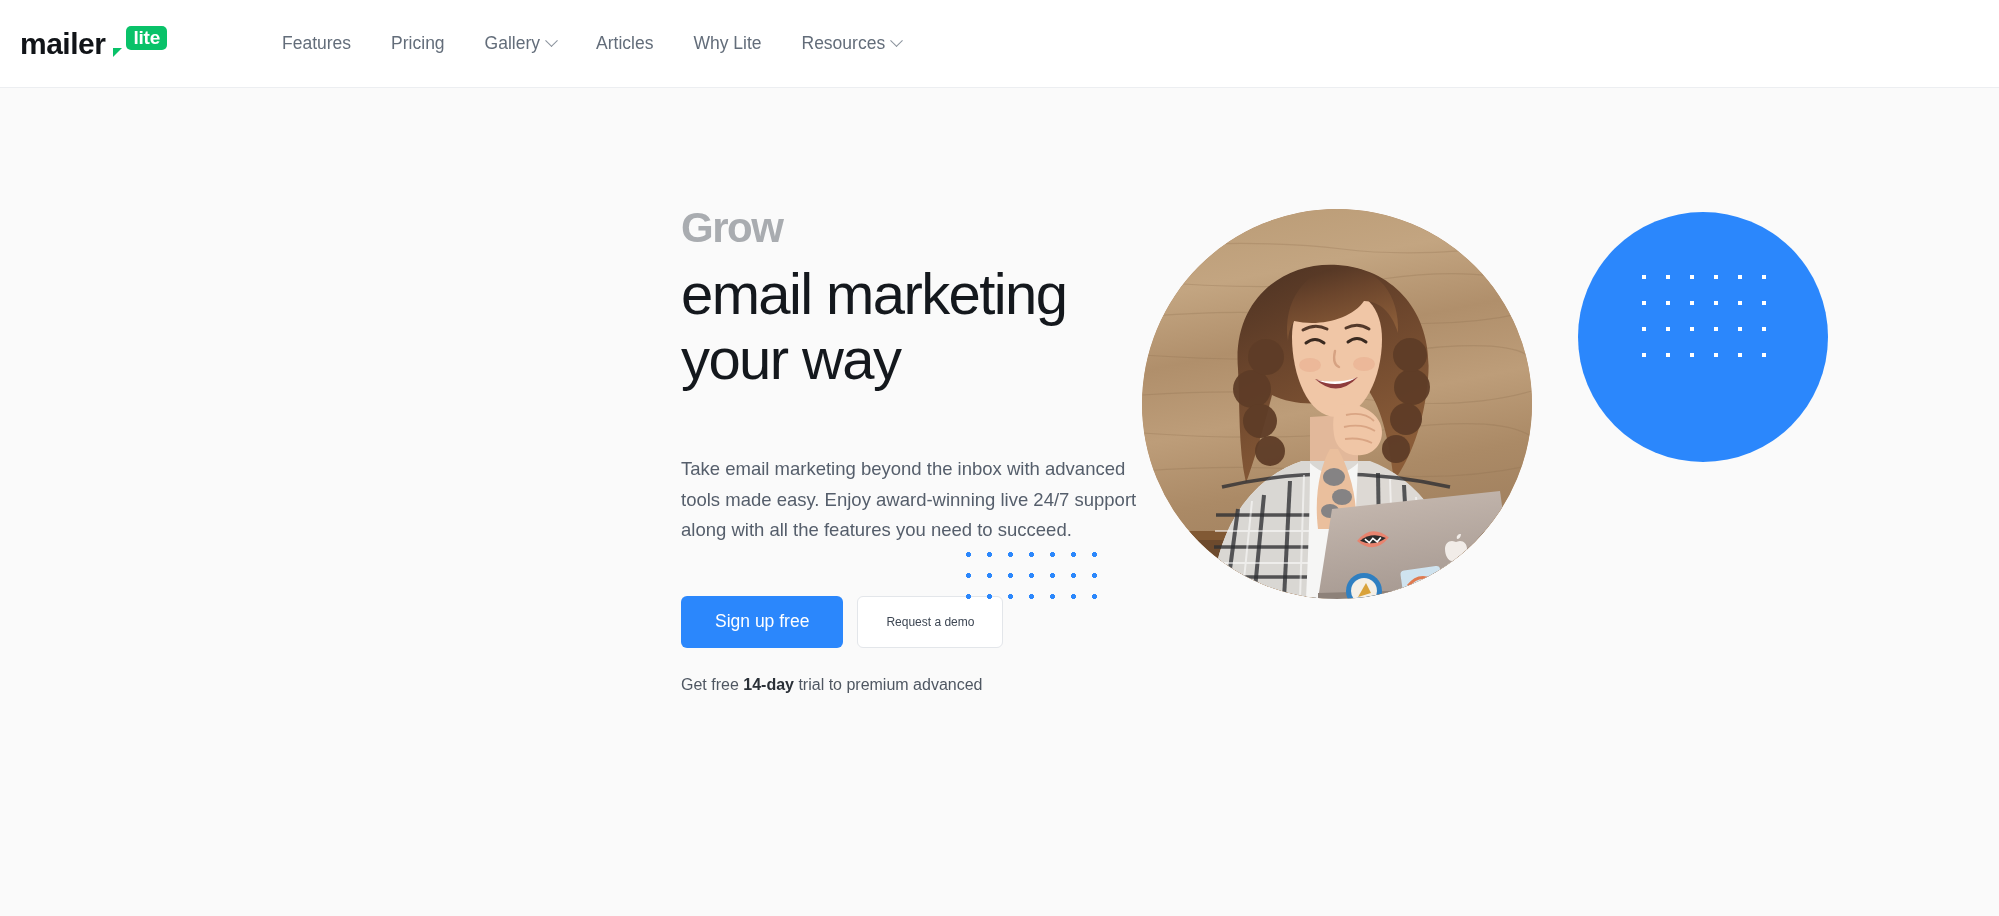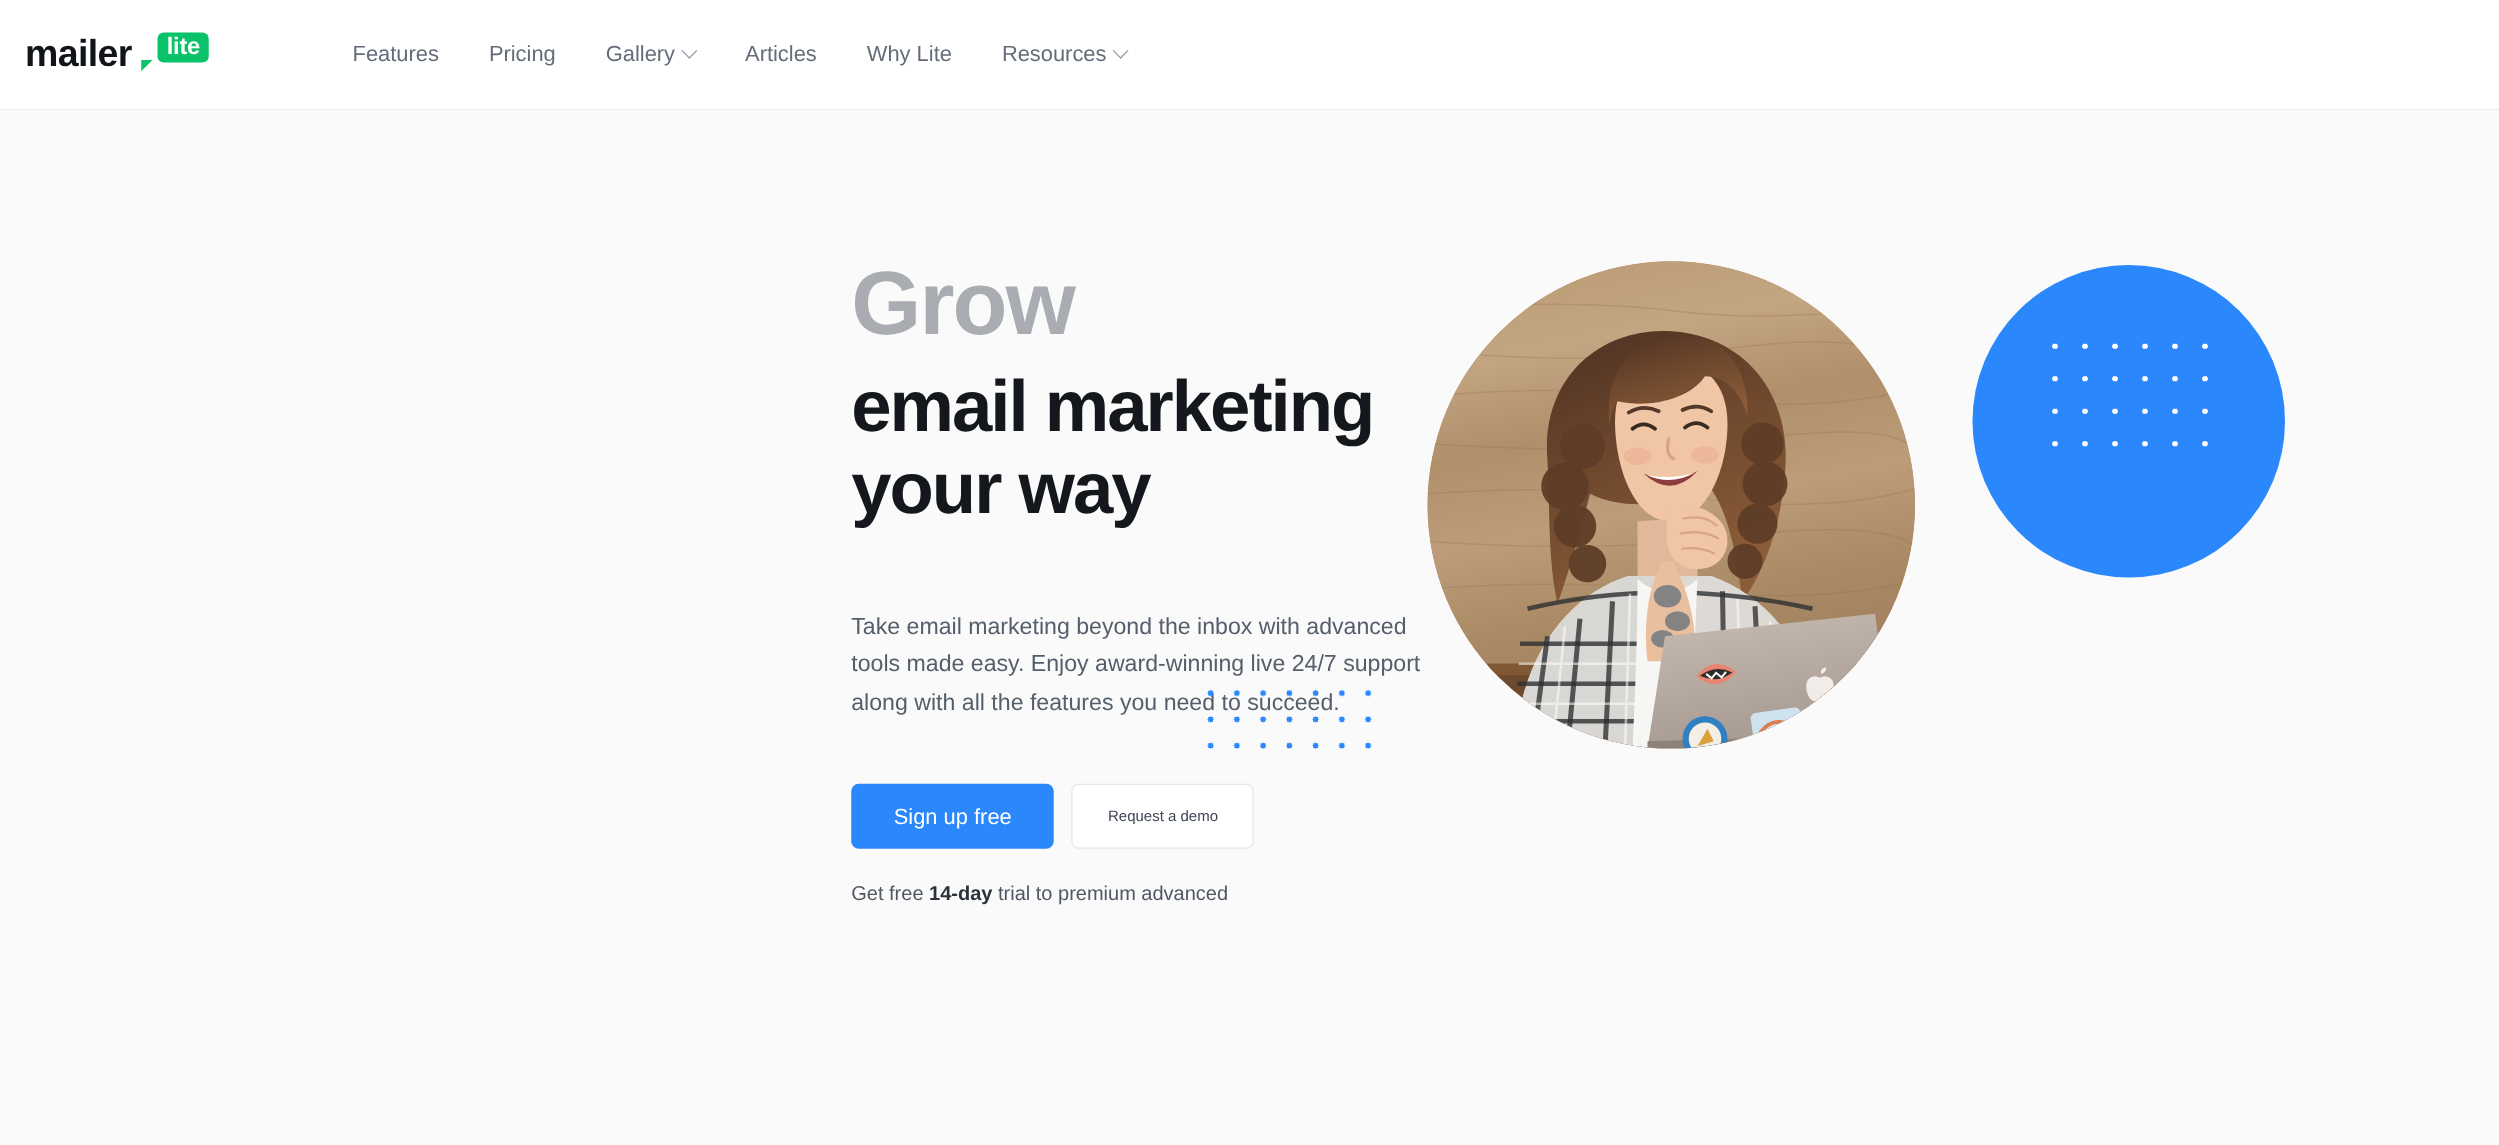--- a/index.html
+++ b/index.html
@@ -96,29 +96,29 @@
     background: #fafafa;
   }
 
   .hero-left {
     position: absolute;
     left: 681px;
     top: 132px;
     width: 470px;
   }
   .eyebrow {
-    font-size: 72px;
+    font-size: 42px;
     font-weight: 700;
     color: #a9acb0;
     line-height: 1.05;
     letter-spacing: -1.5px;
   }
   .headline {
     font-size: 58px;
-    font-weight: 700;
+    font-weight: 400;
     color: #14181d;
     line-height: 1.12;
     letter-spacing: -1.6px;
     margin-top: 12px;
   }
   .subhead {
     margin-top: 62px;
     font-size: 18.5px;
     line-height: 1.65;
     color: #555e6b;

